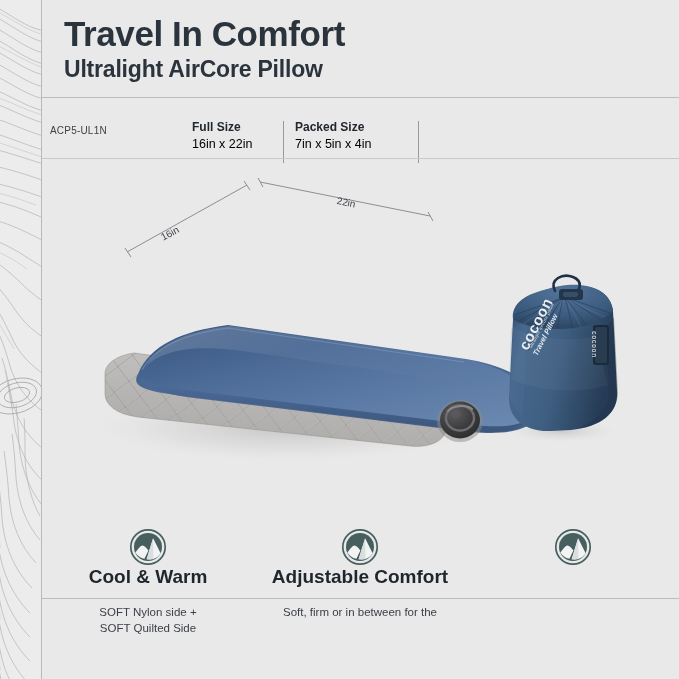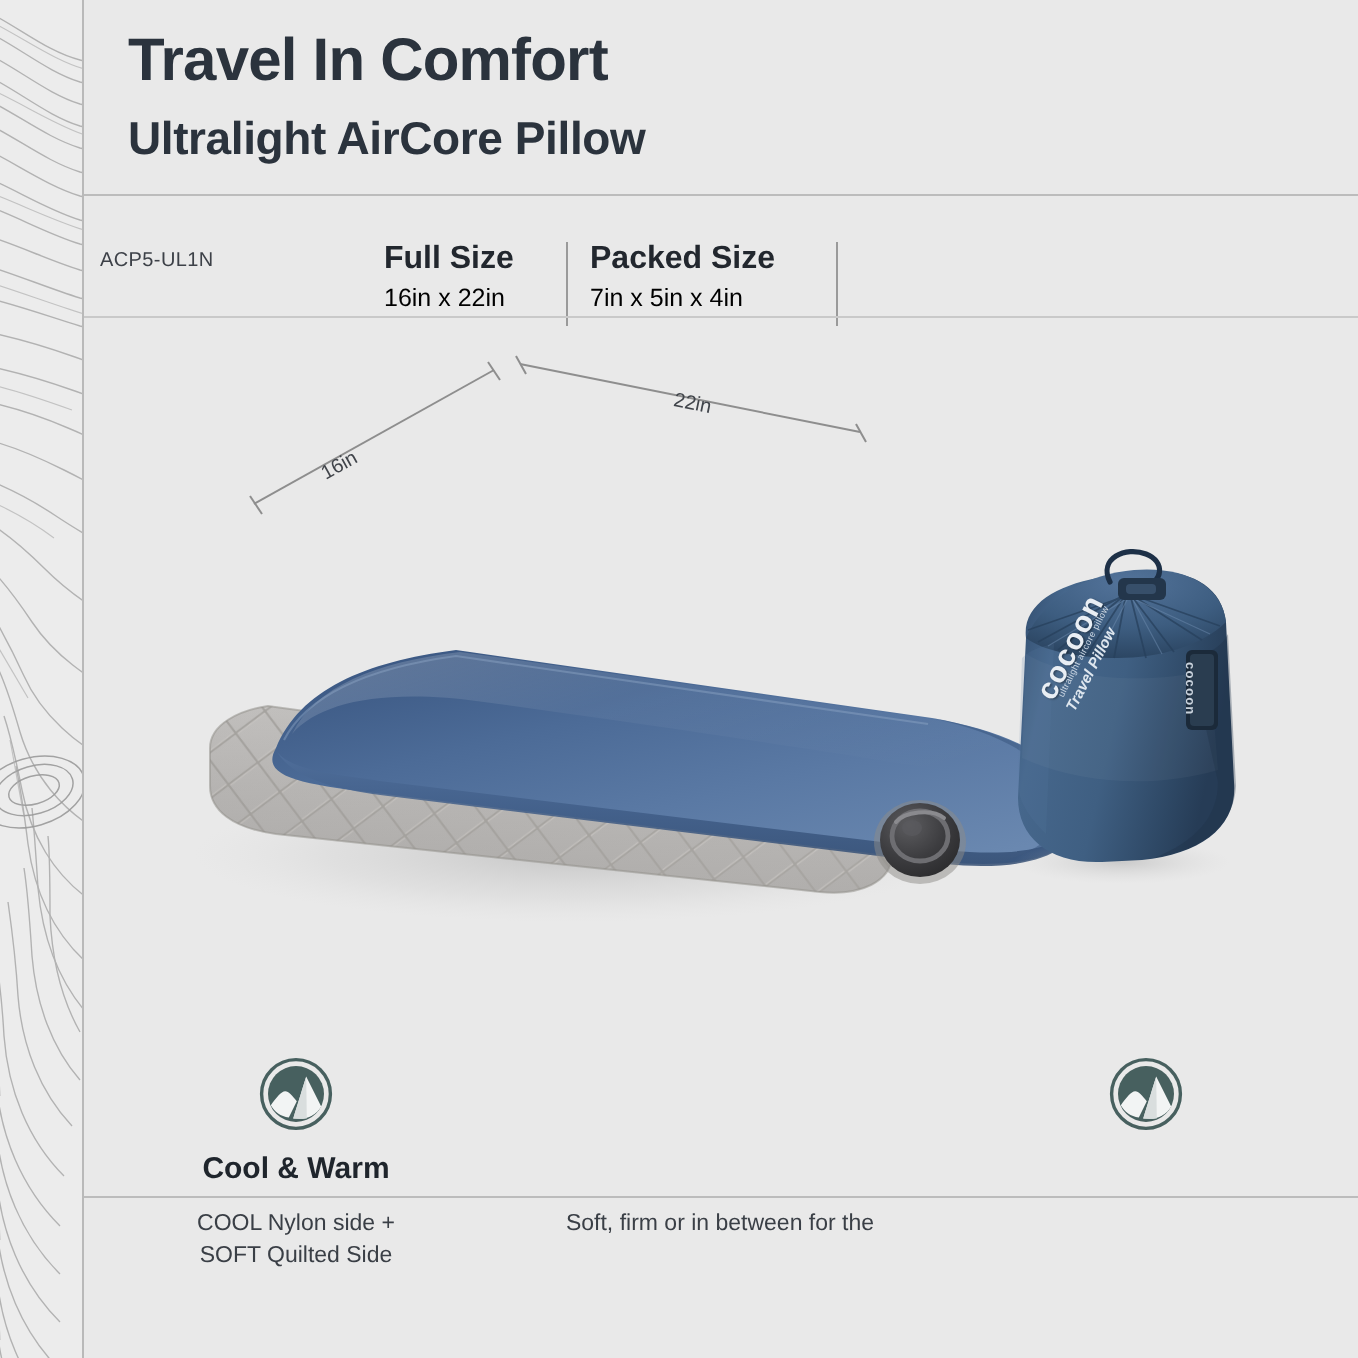--- a/index.html
+++ b/index.html
@@ -23,42 +23,42 @@
     position:absolute;left:41px;top:0;width:1px;height:679px;
     background:#b9b9b9;
   }
 
   
   .header{
     position:absolute;left:42px;top:0;width:637px;height:97px;
   }
   .title-main{
     position:absolute;left:22px;top:16px;
-    font-size:30px;font-weight:bold;letter-spacing:-0.4px;
+    font-size:35px;font-weight:bold;letter-spacing:-0.4px;
     color:#2b333d;line-height:1;
   }
   .title-sub{
     position:absolute;left:22px;top:58px;
     font-size:23px;font-weight:bold;letter-spacing:-0.2px;
     color:#2b333d;line-height:1;
   }
   .rule-header{
     position:absolute;left:42px;top:97px;width:637px;height:1px;
     background:#bcbcbc;
   }
 
   
   .specbar{position:absolute;left:42px;top:114px;width:637px;height:60px;}
   .sku{
     position:absolute;left:8px;top:11px;
     font-size:10px;color:#3d4148;letter-spacing:0.2px;
   }
   .spec-col{position:absolute;top:6px;}
   .spec-col .spec-label{
-    font-size:16px;font-weight:bold;color:#22272e;line-height:1.25;
+    font-size:12px;font-weight:bold;color:#22272e;line-height:1.25;
   }
   .spec-col .spec-value{
     font-size:12.5px;color:#000000;line-height:1.3;margin-top:1px;
   }
   .spec-col.c1{left:150px;}
   .spec-col.c2{left:253px;}
   .spec-col.c3{left:388px;}
   .spec-div{
     position:absolute;top:7px;width:1px;height:42px;background:#9a9a9a;
   }
@@ -109,21 +109,21 @@
   }
 
   
   .features{position:absolute;left:42px;top:519px;width:637px;height:160px;}
   .feat{position:absolute;top:0;width:212px;text-align:center;}
   .feat.f1{left:0px;}
   .feat.f2{left:212px;}
   .feat.f3{left:425px;}
   .feat-icon{margin:9px auto 0;width:38px;height:38px;display:block;}
   .feat-title{
-    margin-top:10px;font-size:15px;font-weight:bold;color:#1f252c;
+    font-size:19px;font-weight:bold;color:#1f252c;
     line-height:1.2;
   }
   .rule-feat{
     position:absolute;left:42px;top:598px;width:637px;height:1px;
     background:#bcbcbc;
   }
   .feat-desc{
     position:absolute;top:86px;width:212px;text-align:center;
     font-size:11.5px;color:#3a3f46;line-height:1.35;
   }
@@ -411,35 +411,47 @@
         <circle cx="19" cy="19" r="14" fill="#47605f"></circle>
         <path d="M6.4 24.6 C9 21 11.6 17.6 13.6 17.6 C15.4 17.6 17.2 20 19.4 22.6
                  L15.4 30.8 C11.4 30.2 8.2 27.8 6.4 24.6 Z" fill="#f2f4f4"></path>
         <path d="M24.1 10.2 L31.6 25.2 C29.4 29 25.4 31.4 20.8 31.4
                  L17.6 31.2 Z" fill="#f2f4f4"></path>
         <path d="M24.1 10.2 L24.4 31.3 C23.2 31.4 22 31.4 20.8 31.4 L17.6 31.2 Z" fill="#d9dede"></path>
       </svg>
       <div class="feat-title">Cool &amp; Warm</div>
     </div>
 
+    <div class="feat f2">
+      <svg class="feat-icon" viewBox="0 0 38 38" fill="none">
+        <circle cx="19" cy="19" r="17.2" fill="none" stroke="#47605f" stroke-width="1.7"></circle>
+        <circle cx="19" cy="19" r="14" fill="#47605f"></circle>
+        <path d="M6.4 24.6 C9 21 11.6 17.6 13.6 17.6 C15.4 17.6 17.2 20 19.4 22.6
+                 L15.4 30.8 C11.4 30.2 8.2 27.8 6.4 24.6 Z" fill="#f2f4f4"></path>
+        <path d="M24.1 10.2 L31.6 25.2 C29.4 29 25.4 31.4 20.8 31.4
+                 L17.6 31.2 Z" fill="#f2f4f4"></path>
+        <path d="M24.1 10.2 L24.4 31.3 C23.2 31.4 22 31.4 20.8 31.4 L17.6 31.2 Z" fill="#d9dede"></path>
+      </svg>
+      <div class="feat-title">Adjustable Comfort</div>
+    </div>
 
     <div class="feat f3">
       <svg class="feat-icon" viewBox="0 0 38 38" fill="none">
         <circle cx="19" cy="19" r="17.2" fill="none" stroke="#47605f" stroke-width="1.7"></circle>
         <circle cx="19" cy="19" r="14" fill="#47605f"></circle>
         <path d="M6.4 24.6 C9 21 11.6 17.6 13.6 17.6 C15.4 17.6 17.2 20 19.4 22.6
                  L15.4 30.8 C11.4 30.2 8.2 27.8 6.4 24.6 Z" fill="#f2f4f4"></path>
         <path d="M24.1 10.2 L31.6 25.2 C29.4 29 25.4 31.4 20.8 31.4
                  L17.6 31.2 Z" fill="#f2f4f4"></path>
         <path d="M24.1 10.2 L24.4 31.3 C23.2 31.4 22 31.4 20.8 31.4 L17.6 31.2 Z" fill="#d9dede"></path>
       </svg>
     </div>
 
     <div class="feat-desc f1">
-      <div>COOL Nylon side +</div>
+      <div>SOFT Nylon side +</div>
       <div>SOFT Quilted Side</div>
     </div>
     <div class="feat-desc f2">
       <div>Soft, firm or in between for the</div>
     </div>
   </div>
   <div class="rule-feat"></div>
 
 </div>
 

